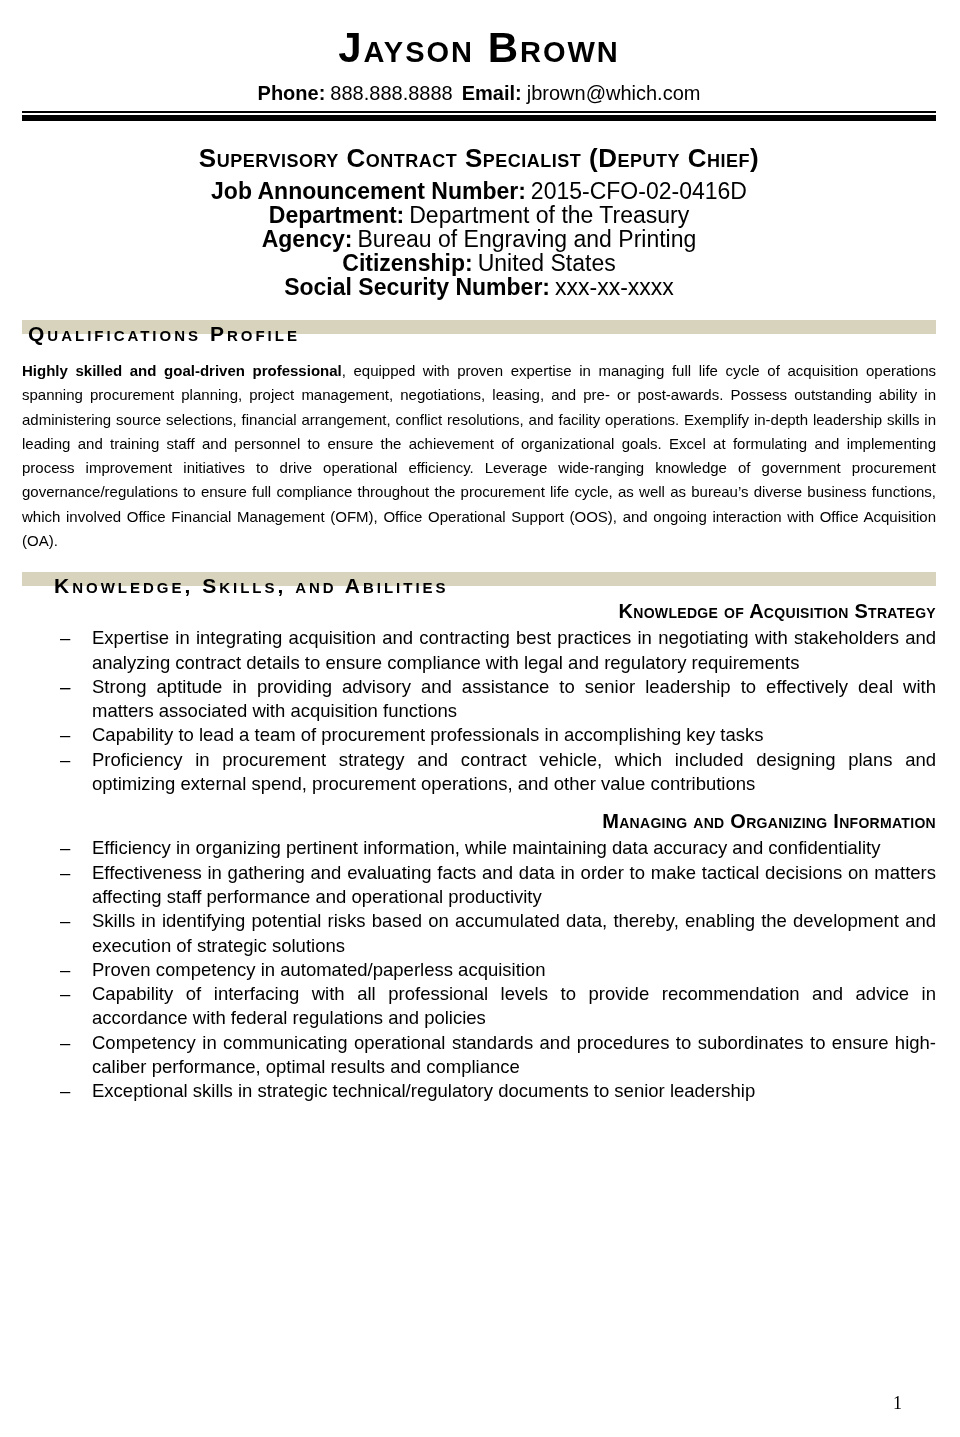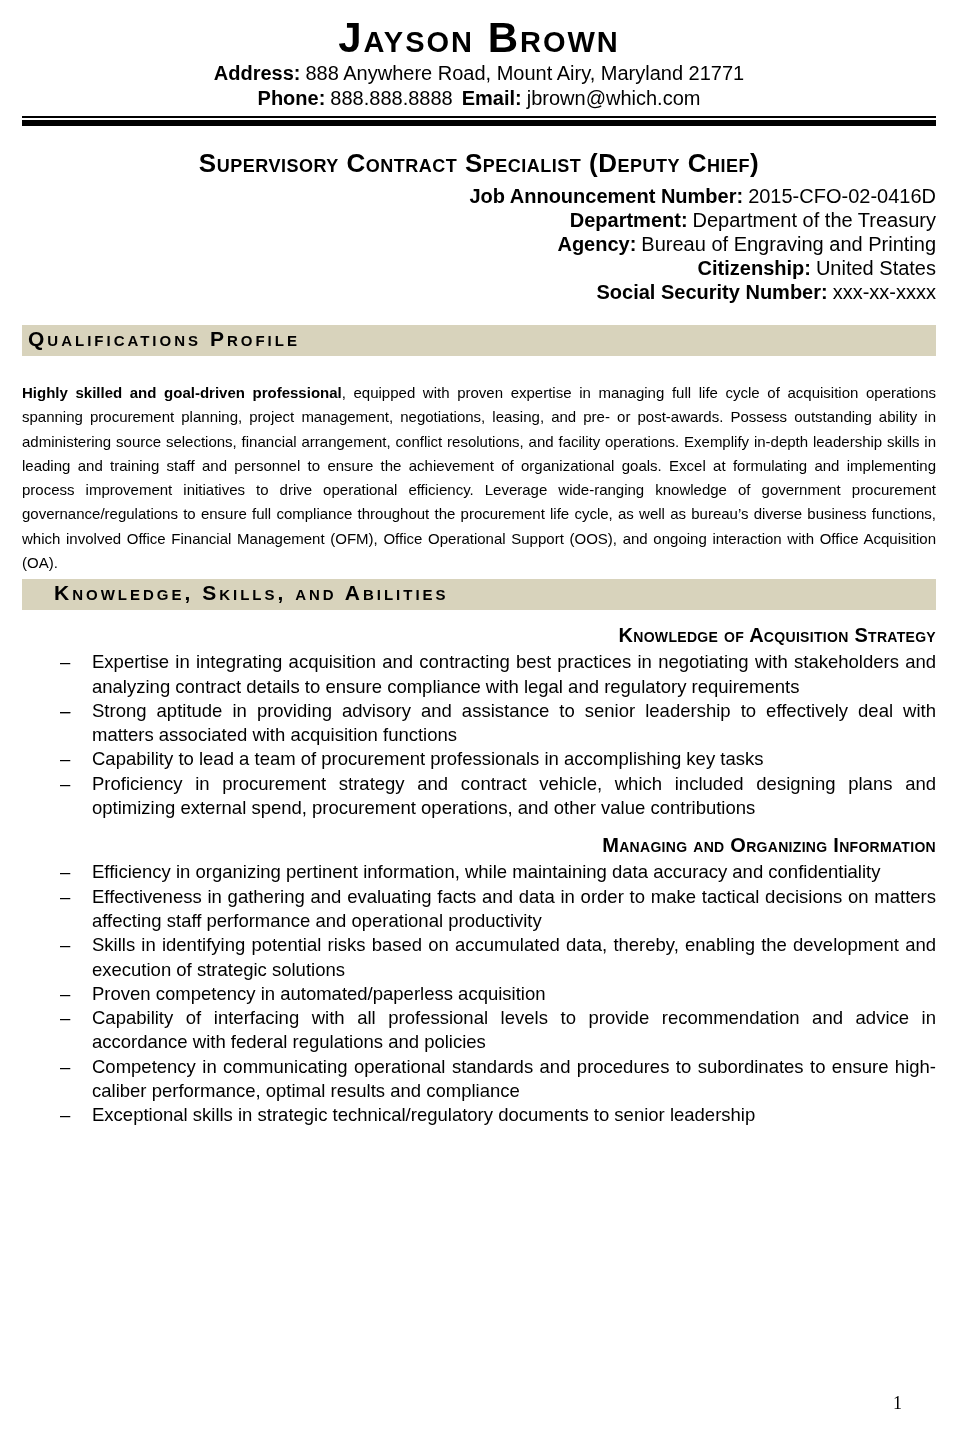--- a/index.html
+++ b/index.html
@@ -1,41 +1,41 @@
 <!DOCTYPE html>
 <html><head>
 <meta charset="utf-8">
 <style>
   html,body{margin:0;padding:0;background:#ffffff;}
   body{width:960px;height:1437px;font-family:"Liberation Sans", sans-serif;color:#000;}
   .page{position:relative;box-sizing:border-box;width:960px;height:1437px;padding:14px 24px 0 22px;overflow:hidden;}
 
   
-  .name{margin:0;text-align:center;font-weight:bold;font-variant:small-caps;
+  .name{margin:10px;text-align:center;font-weight:bold;font-variant:small-caps;
         font-size:42px;line-height:1.12;letter-spacing:2px;}
   .contact-line{text-align:center;font-size:20px;line-height:25px;}
   .lbl{font-weight:bold;margin-right:5px;}
   .val{margin-right:9px;}
   .val:last-child{margin-right:0;}
 
   
   .double-rule{margin-top:5px;border-top:2px solid #000;}
   .double-rule .thick{height:6px;background:#000;margin-top:2px;}
 
   
   .position{text-align:center;margin-top:23px;}
   .position-title{margin:12px 0 5px 0;font-size:26px;font-weight:bold;font-variant:small-caps;
                   letter-spacing:0.5px;line-height:1.15;}
-  .detail-line{font-size:20px;line-height:24px;text-align:right;}
+  .detail-line{font-size:23px;line-height:24px;}
 
   
-  .section-bar{margin-top:21px;background:#d8d3bc;height:31px;line-height:27px;
+  .section-bar{margin-top:21px;background:#d8d3bc;height:14px;line-height:27px;
                padding-left:6px;font-weight:bold;font-variant:small-caps;
                font-size:21px;letter-spacing:3px;}
-  .section-bar.ksa{margin-top:4px;margin-bottom:9px;padding-left:32px;}
+  .section-bar.ksa{margin-top:19px;margin-bottom:9px;padding-left:32px;}
 
   
   .qual-text{margin:25px 0 0 0;font-size:15px;line-height:24.3px;text-align:justify;}
   .qual-lead{font-weight:bold;}
 
   
   .sub-heading{margin:13px 0 3px 0;font-size:20px;font-weight:bold;font-variant:small-caps;
                letter-spacing:0.3px;line-height:1.2;text-align:right;}
   .bullet{position:relative;padding-left:70px;font-size:18.5px;line-height:24.3px;
           text-align:justify;}
@@ -44,23 +44,20 @@
   
   .page-number{position:absolute;left:893px;top:1393px;font-size:18px;
                font-family:"Liberation Serif", serif;}
 </style>
 </head>
 <body>
 
 <div class="page">
 
   <h1 class="name">Jayson Brown</h1>
-  <div class="contact-line">
-    <span class="lbl">Address:</span><span class="val">888 Anywhere Road, Mount Airy, Maryland 21771</span>
-  </div>
   <div class="contact-line">
     <span class="lbl">Phone:</span><span class="val">888.888.8888</span><span class="lbl">Email:</span><span class="val">jbrown@which.com</span>
   </div>
 
   <div class="double-rule">
     <div class="thick"></div>
   </div>
 
   <div class="position">
     <h2 class="position-title">Supervisory Contract Specialist (Deputy Chief)</h2>

